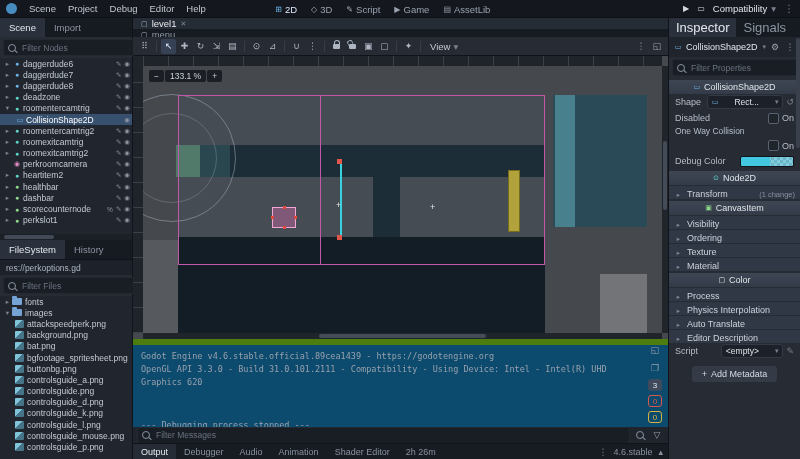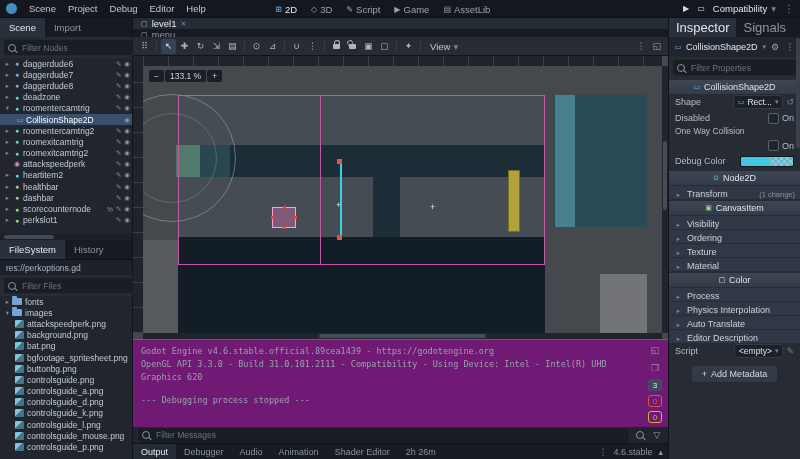--- a/index.html
+++ b/index.html
@@ -90,23 +90,23 @@
   .sb-v{position:absolute;right:0;top:10px;bottom:6px;width:6px;background:#20252c;}
   .sb-v .h{position:absolute;top:28%;height:26%;left:1px;right:1px;background:#444c58;border-radius:3px;}
   .sb-h{position:absolute;left:10px;bottom:0;right:6px;height:6px;background:#20252c;}
   .sb-h .h{position:absolute;left:34%;width:32%;top:1px;bottom:1px;background:#444c58;border-radius:3px;}
   .zoom{position:absolute;left:6px;top:4px;display:flex;gap:1px;z-index:30;}
   .zoom span{background:rgba(18,22,28,.82);color:#cdd3dc;font-size:8.5px;padding:1px 5px;border-radius:2px;}
   .shape-handle{position:absolute;width:3px;height:3px;background:#e0483c;z-index:22;}
   .cross{position:absolute;color:#e2e7ec;font-size:9px;line-height:9px;z-index:21;}
 
   
-  #output{left:0;top:321px;width:535px;height:88px;background:#701a75;box-sizing:border-box;
+  #output{left:0;top:321px;width:535px;height:88px;background:#0c4a6e;box-sizing:border-box;
           padding:5px 26px 5px 8px;font-family:"DejaVu Sans Mono",monospace;font-size:8.5px;
-          line-height:13px;color:#98a1ad;border-top:1px solid #4d7c0f;}
+          line-height:13px;color:#98a1ad;border-top:6px solid #4d7c0f;}
   #outcol{left:511px;top:323px;width:22px;height:86px;display:flex;flex-direction:column;align-items:center;gap:4px;padding-top:2px;}
   .badge{min-width:14px;height:12px;border-radius:3px;display:flex;align-items:center;justify-content:center;
          font-size:8px;box-sizing:border-box;padding:0 2px;}
   .badge.msg{background:#3f4b5c;color:#e6ebf2;}
   .badge.err{border:1px solid #d85748;color:#d85748;}
   .badge.warn{border:1px solid #d8b23f;color:#d8b23f;}
   #filterrow{left:0;top:409px;width:535px;height:16px;background:#20252d;display:flex;align-items:center;
              gap:3px;padding:0 4px;box-sizing:border-box;}
   #bottombar{left:0;top:425px;width:535px;height:16px;background:#171b22;display:flex;align-items:center;
              border-top:1px solid #10131a;box-sizing:border-box;}
@@ -118,21 +118,21 @@
   #right{left:668px;top:18px;width:132px;height:441px;background:#262b34;border-left:1px solid #10131a;
          display:flex;flex-direction:column;box-sizing:border-box;}
   #right .dtab{padding:0 7px;font-size:13px;}
   .noderow{height:20px;display:flex;align-items:center;gap:3px;padding:0 4px;background:#20252d;flex:none;}
   .noderow .nname{flex:1;font-size:9px;color:#e2e7ee;overflow:hidden;text-overflow:ellipsis;white-space:nowrap;}
   .cat{height:14px;display:flex;align-items:center;justify-content:center;gap:4px;flex:none;
        background:linear-gradient(#3e4654,#343b48);color:#e0e5ec;font-size:9px;margin-top:2px;}
   .cat .ci{font-size:7px;}
   .prow{display:flex;align-items:center;padding:0 6px;min-height:16px;font-size:9px;color:#b6bec9;gap:4px;flex:none;}
   .pctl{margin-left:auto;display:flex;align-items:center;gap:3px;}
-  .dd{display:flex;align-items:center;gap:3px;background:#1c2129;border:1px solid #333a45;border-radius:3px;
+  .dd{display:flex;align-items:center;gap:16px;background:#1c2129;border:1px solid #333a45;border-radius:3px;
       padding:1px 4px;font-size:8.5px;color:#dfe4ea;}
   .cb{width:9px;height:9px;border:1px solid #596270;background:#20252c;border-radius:2px;flex:none;}
   .swatch{width:52px;height:9px;border-radius:2px;border:1px solid #11141a;
       background:linear-gradient(90deg,#41c8e0 0 55%,rgba(65,200,224,.55) 55%),
       repeating-conic-gradient(#cfd4da 0 25%,#9aa1ac 0 50%);background-size:100% 100%,6px 6px;}
   .sec{height:13px;display:flex;align-items:flex-end;gap:4px;background:#313845;margin-top:1px;padding:0 5px;
        font-size:9px;color:#ccd3dd;flex:none;}
   .sec .note{margin-left:auto;font-size:7.5px;color:#8891a0;}
   .addmeta{margin:7px auto 0 auto;background:#343b47;border-radius:3px;padding:3px 10px;font-size:9px;
        color:#d6dbe3;display:flex;gap:4px;align-items:center;flex:none;}
@@ -254,21 +254,21 @@
       <div class="trow">
           <span class="arrow">▸</span>
           <span class="ndot c-teal">●</span>
           <span class="tlabel">roomexitcamtrig2</span>
           <span class="ricon">✎</span>
           <span class="ricon">◉</span>
         </div>
       <div class="trow">
           <span class="arrow"></span>
           <span class="ndot c-pink">◉</span>
-          <span class="tlabel">attackspeedperk</span>
+          <span class="tlabel">perkroomcamera</span>
           <span class="ricon">✎</span>
           <span class="ricon">◉</span>
         </div>
       <div class="trow">
           <span class="arrow">▸</span>
           <span class="ndot c-teal">●</span>
           <span class="tlabel">heartitem2</span>
           <span class="ricon">✎</span>
           <span class="ricon">◉</span>
         </div>
@@ -349,26 +349,26 @@
           <span class="tlabel">bgfootage_spritesheet.png</span>
         </div>
       <div class="trow">
           <span class="ind"></span>
           <span class="css-image"></span>
           <span class="tlabel">buttonbg.png</span>
         </div>
       <div class="trow">
           <span class="ind"></span>
           <span class="css-image"></span>
+          <span class="tlabel">controlsguide_a.png</span>
+        </div>
+      <div class="trow">
+          <span class="ind"></span>
+          <span class="css-image"></span>
           <span class="tlabel">controlsguide.png</span>
-        </div>
-      <div class="trow">
-          <span class="ind"></span>
-          <span class="css-image"></span>
-          <span class="tlabel">controlsguide_a.png</span>
         </div>
       <div class="trow">
           <span class="ind"></span>
           <span class="css-image"></span>
           <span class="tlabel">controlsguide_d.png</span>
         </div>
       <div class="trow">
           <span class="ind"></span>
           <span class="css-image"></span>
           <span class="tlabel">controlsguide_k.png</span>
@@ -497,21 +497,21 @@
           <span class="h"></span>
         </div>
       <div class="sb-h">
           <span class="h"></span>
         </div>
     </div>
 
     <div id="output" class="abs">
       <div>Godot Engine v4.6.stable.official.89cea1439 - https://godotengine.org</div>
       <div>OpenGL API 3.3.0 - Build 31.0.101.2111 - Compatibility - Using Device: Intel - Intel(R) UHD Graphics 620</div>
-      <div style="margin-top:10px;">--- Debugging process stopped ---</div>
+      <div style="margin-top:30px;">--- Debugging process stopped ---</div>
     </div>
     <div id="outcol" class="abs">
       <span class="mini">◱</span>
       <span class="mini">❐</span>
       <span class="badge msg">3</span>
       <span class="badge err">0</span>
       <span class="badge warn">0</span>
     </div>
 
     <div id="filterrow" class="abs">

